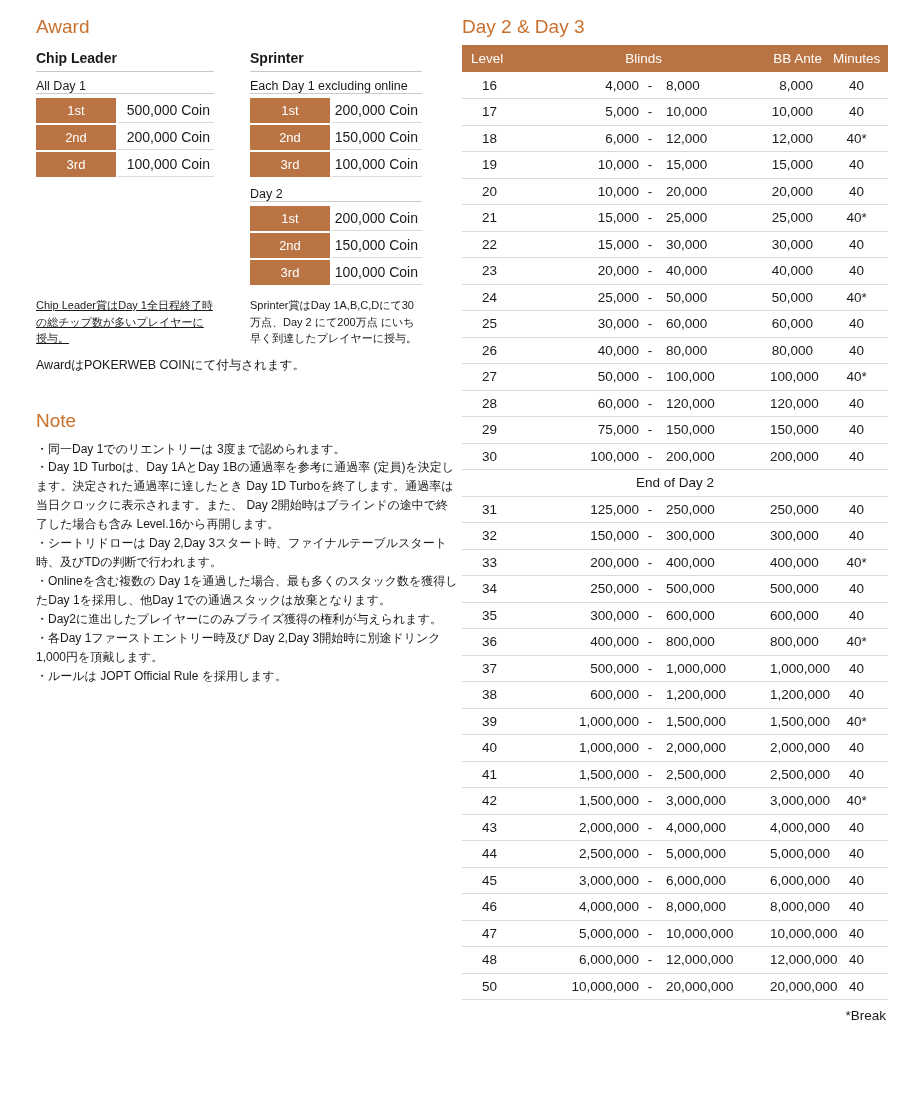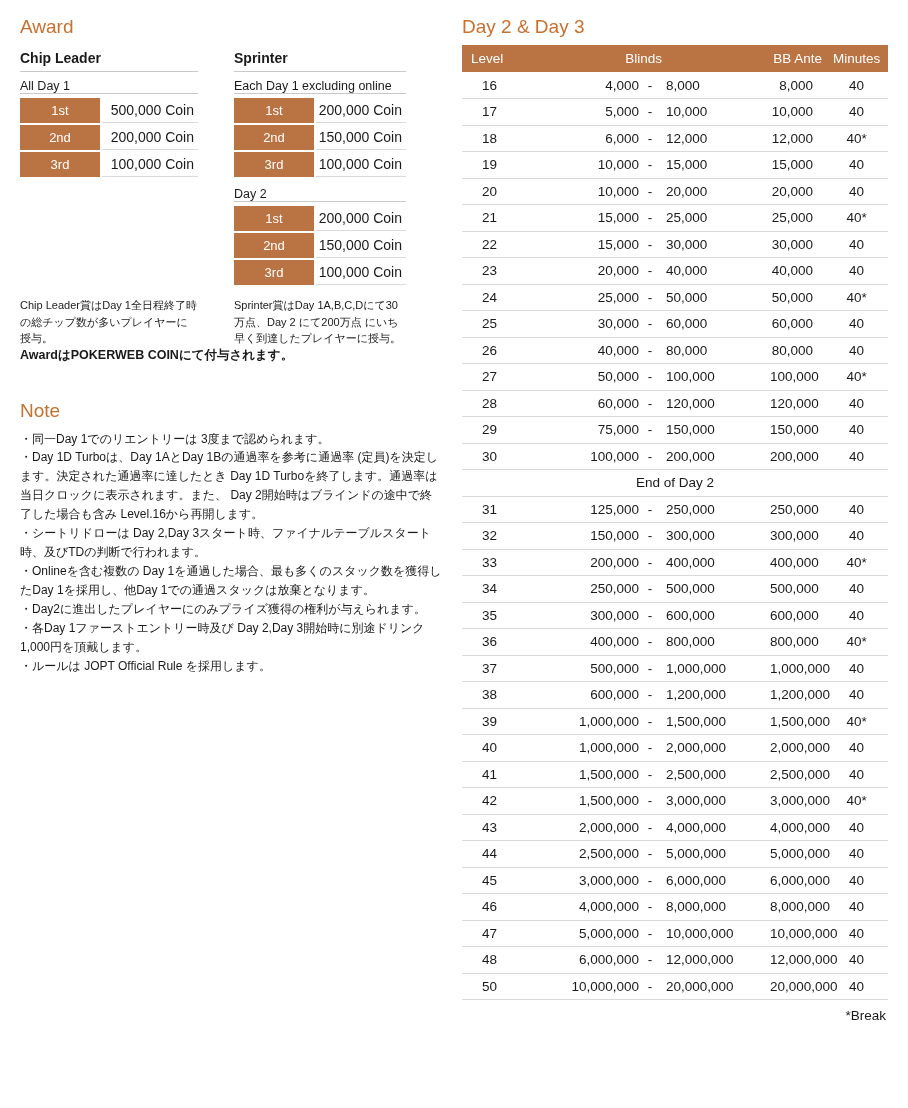--- a/index.html
+++ b/index.html
@@ -12,35 +12,35 @@
   *{box-sizing:border-box;margin:0;padding:0;}
   html,body{background:#ffffff;}
   body{
     width:908px;height:1108px;position:relative;
     font-family:"Liberation Sans","DejaVu Sans",sans-serif;
     color:var(--text);
   }
   .h-title{font-size:19px;color:var(--accent);font-weight:normal;}
 
   
-  .left{position:absolute;left:20px;top:16px;width:424px;}
+  .left{position:absolute;left:36px;top:16px;width:424px;}
   .award-title{margin-bottom:12px;}
   .award-row{display:flex;gap:36px;align-items:stretch;}
   .col-chip{width:178px;display:flex;flex-direction:column;}
   .col-sprinter{width:172px;display:flex;flex-direction:column;}
   .sec-title{font-size:14px;font-weight:bold;padding-bottom:5px;border-bottom:1px solid var(--rule);}
   .sec-sub{font-size:12.5px;margin-top:7px;border-bottom:1px solid var(--rule);}
   .prize-table{margin-top:2px;}
   .prize-row{display:flex;height:25px;margin-top:2px;}
   .rank{width:80px;background:var(--header_fill);color:#fff;text-align:center;font-size:13px;line-height:25px;margin-right:2px;}
   .pval{flex:1;text-align:right;padding-right:4px;font-size:14px;line-height:24px;border-bottom:1px solid var(--rowline);}
   .mini-note{font-size:11px;line-height:1.5;}
-  .col-chip .mini-note{margin-top:auto;}
+  .col-chip .mini-note{margin-top:auto;text-decoration:underline;}
   .col-sprinter .mini-note{margin-top:12px;}
-  .award-footer{font-size:12.5px;font-weight:bold;}
+  .award-footer{font-size:12.5px;margin-top:10px;}
   .note-section{margin-top:36px;}
   .note-title{margin-bottom:8px;}
   .note-list{font-size:12px;line-height:1.58;}
   .note-item{word-break:break-word;}
 
   
   .right{position:absolute;left:462px;top:16px;width:428px;}
   .sched-title{margin-bottom:7px;}
   table.sched{width:426px;border-collapse:collapse;font-size:13.5px;table-layout:fixed;}
   table.sched th{

